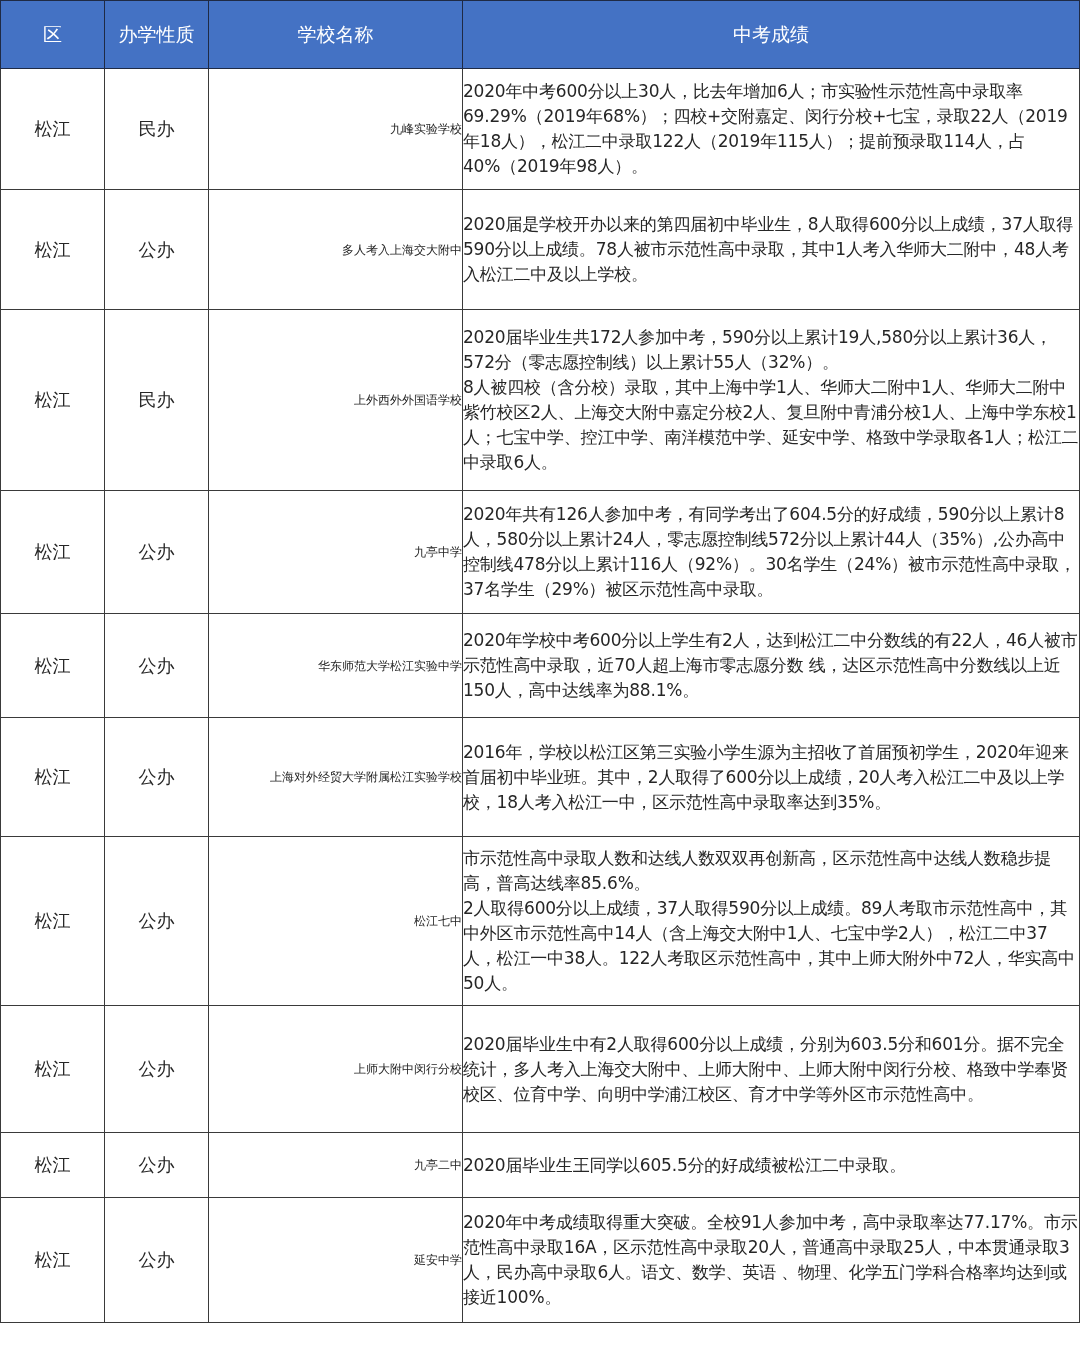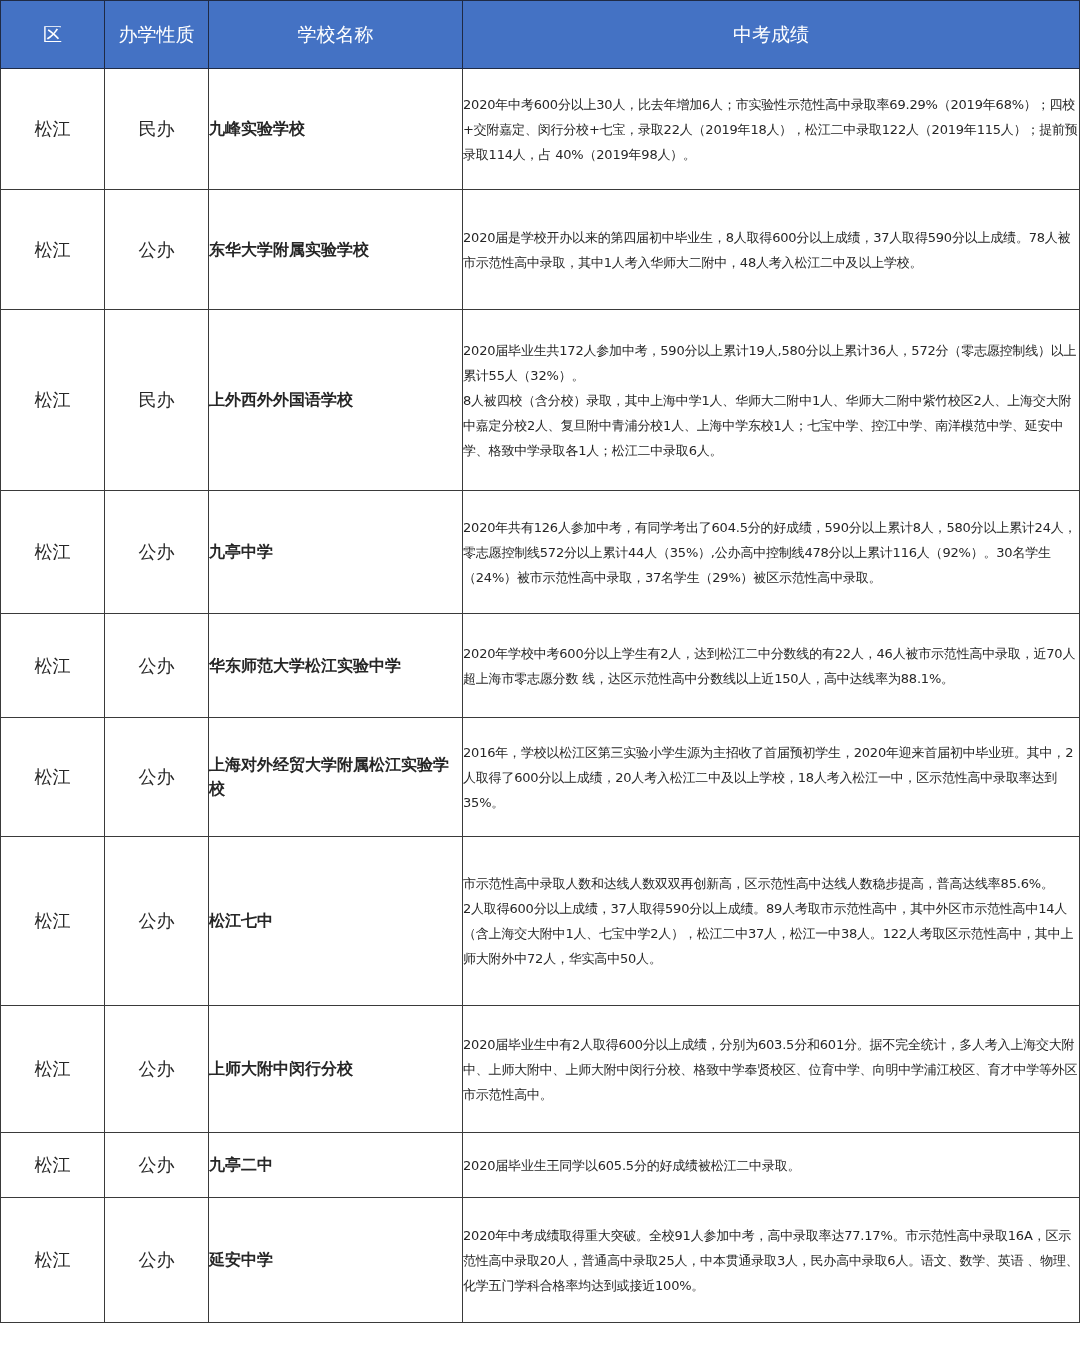--- a/index.html
+++ b/index.html
@@ -18,22 +18,22 @@
     background: #4472c4;
     color: #ffffff;
     font-weight: normal;
     font-size: 19px;
     height: 67px;
     text-align: center;
     vertical-align: middle;
     border-color: #1f2a44;
   }
   td.c-district, td.c-type { text-align: center; font-size: 18px; vertical-align: middle; margin-left: 15px; }
-  td.c-school { text-align: left; font-size: 16px; vertical-align: middle; padding: 0 6px; line-height: 24px; font-weight: bold; }
-  td.c-result { text-align: left; font-size: 13px; line-height: 25px; vertical-align: middle; padding: 0 2px 0 3px; letter-spacing: -0.2px; }
+  td.c-school { text-align: right; font-size: 12px; vertical-align: middle; padding: 0 6px; line-height: 24px; }
+  td.c-result { text-align: left; font-size: 17px; line-height: 25px; vertical-align: middle; padding: 0 2px 0 3px; letter-spacing: -0.2px; }
   .result-line { display: block; white-space: normal; }
 </style>
 </head>
 <body>
 
 <table class="grid">
   <colgroup>
     <col style="width:104px">
       <col style="width:104px">
       <col style="width:254px">
@@ -52,21 +52,21 @@
     <td class="c-district">松江</td>
     <td class="c-type">民办</td>
     <td class="c-school">九峰实验学校</td>
     <td class="c-result">
           <span class="result-line">2020年中考600分以上30人，比去年增加6人；市实验性示范性高中录取率69.29%（2019年68%）；四校+交附嘉定、闵行分校+七宝，录取22人（2019年18人），松江二中录取122人（2019年115人）；提前预录取114人，占 40%（2019年98人）。</span>
         </td>
   </tr>
       <tr style="height: 120px;">
     <td class="c-district">松江</td>
     <td class="c-type">公办</td>
-    <td class="c-school">东华大学附属实验学校</td>
+    <td class="c-school">多人考入上海交大附中</td>
     <td class="c-result">
           <span class="result-line">2020届是学校开办以来的第四届初中毕业生，8人取得600分以上成绩，37人取得590分以上成绩。78人被市示范性高中录取，其中1人考入华师大二附中，48人考入松江二中及以上学校。</span>
         </td>
   </tr>
       <tr style="height: 181px;">
     <td class="c-district">松江</td>
     <td class="c-type">民办</td>
     <td class="c-school">上外西外外国语学校</td>
     <td class="c-result">
           <span class="result-line">2020届毕业生共172人参加中考，590分以上累计19人,580分以上累计36人，572分（零志愿控制线）以上累计55人（32%）。</span>

